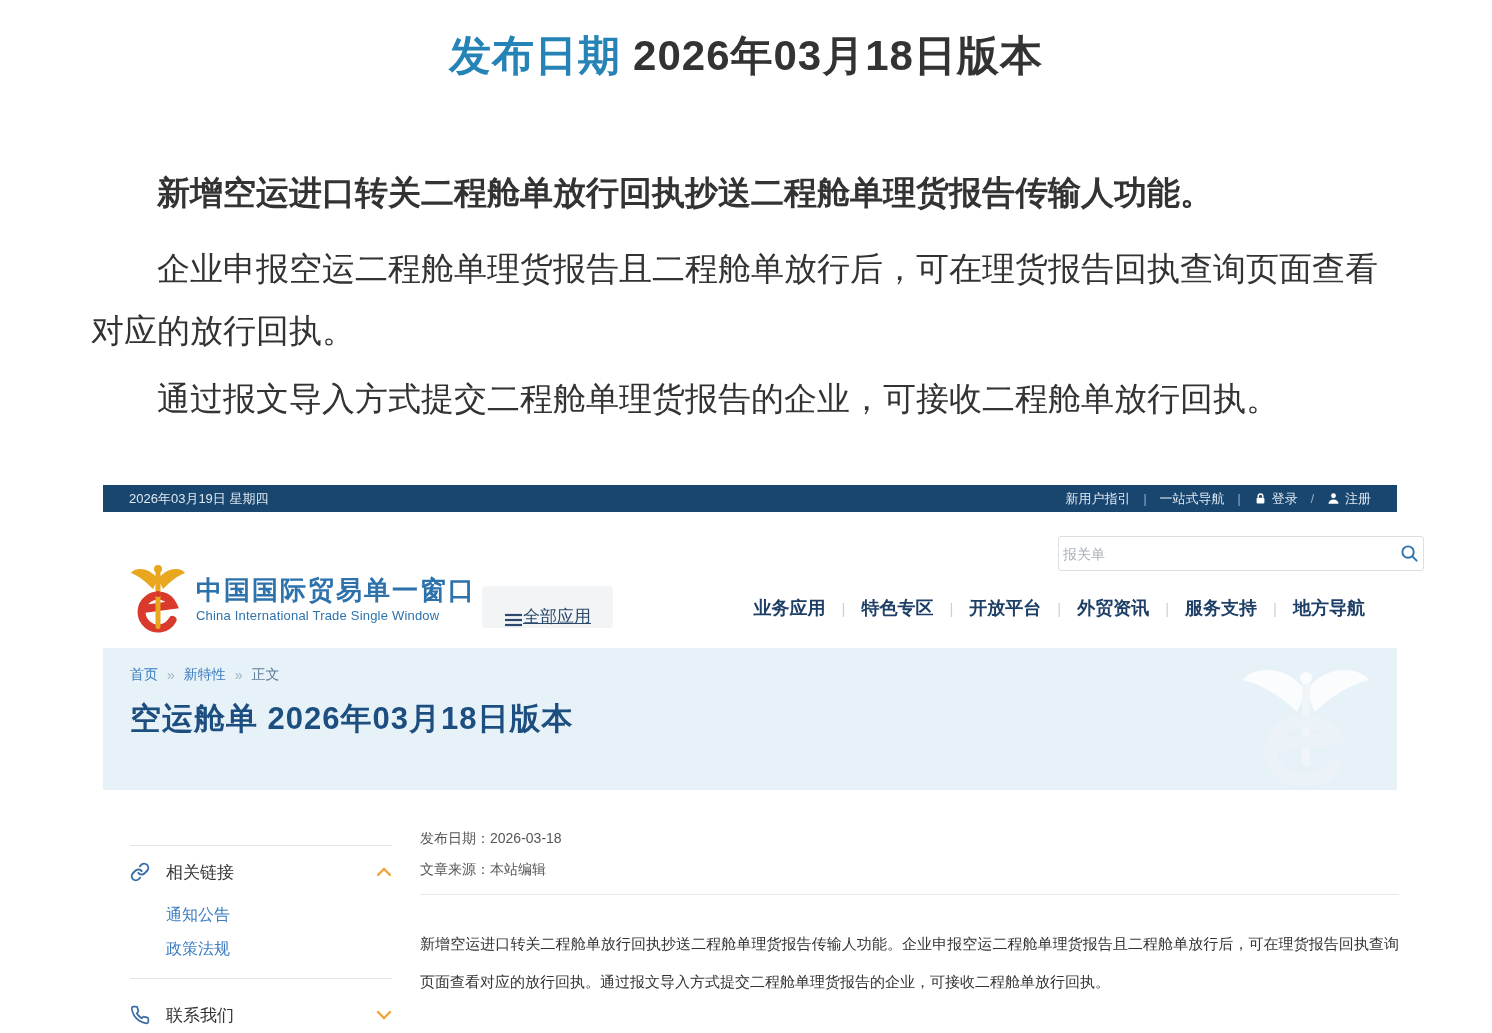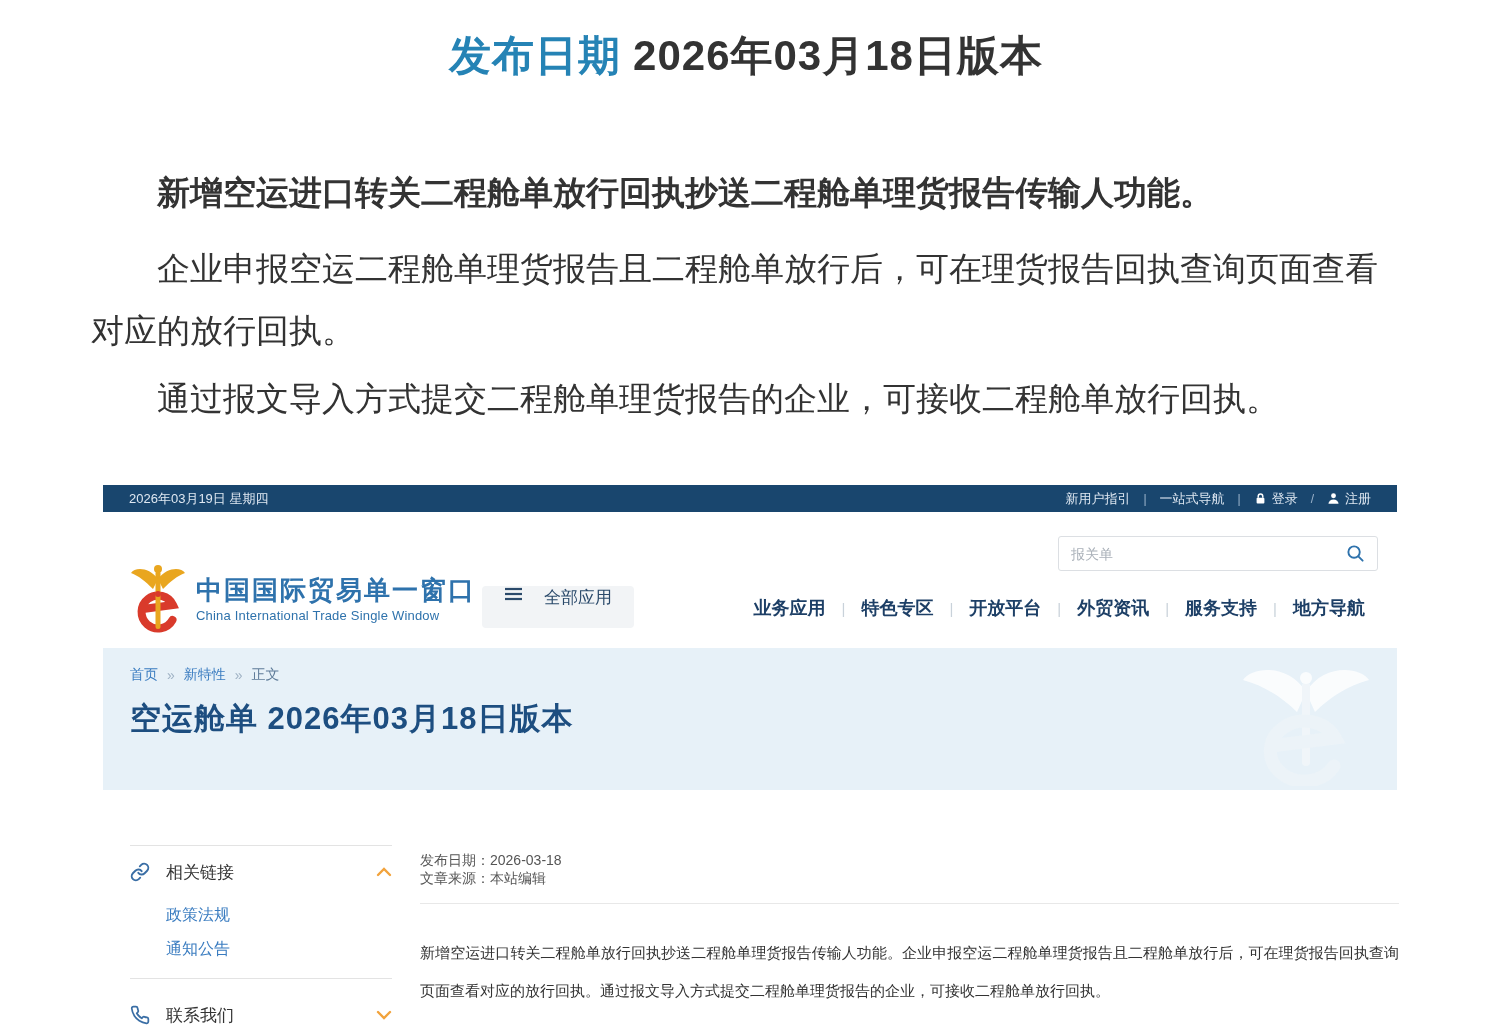--- a/index.html
+++ b/index.html
@@ -25,25 +25,25 @@
   .topbar-right { display:flex; align-items:center; gap:13px; }
   .topbar .sep { color:#9db4cc; font-size:12px; }
   .topbar a { color:#dfe8f2; text-decoration:none; display:flex; align-items:center; gap:5px; cursor:pointer; }
 
   .shot-header { position:relative; height:136px; background:#fff; }
   .logo { position:absolute; left:25px; top:50px; cursor:pointer; }
   .brand { position:absolute; left:93px; top:61px; cursor:pointer; }
   .brand-cn { font-size:26px; font-weight:bold; color:#2e72ac; letter-spacing:2px; }
   .brand-en { font-size:13px; color:#2e72ac; margin-top:0; letter-spacing:.2px; }
   .all-apps { position:absolute; left:379px; top:74px; height:42px; padding:0 22px;
-              background:#f2f4f6; border-radius:4px; display:flex; align-items:flex-start; gap:21px;
-              font-size:17px; color:#2b4a6b; cursor:pointer; border:none; }
-  .search { position:absolute; left:955px; top:24px; width:320px; height:35px;
+              background:#f2f4f6; border-radius:4px; display:flex; align-items:flex-end; gap:0;
+              font-size:17px; color:#2b4a6b; cursor:pointer; border:none;text-decoration:underline; }
+  .search { position:absolute; left:955px; top:24px; width:366px; height:35px;
             border:1px solid #dcdfe3; border-radius:3px; display:flex; align-items:center;
-            padding:0 12px; background:#fff; }
+            padding:0 4px; background:#fff; }
   .search input { flex:1; border:none; outline:none; font-size:14px; color:#333; background:transparent; }
   .search input::placeholder { color:#a9b0b8; }
   .shot-nav { position:absolute; right:32px; top:84px; display:flex; align-items:center;
               font-size:18px; font-weight:bold; color:#1d3f66; }
   .shot-nav .item { cursor:pointer; }
   .shot-nav .nsep { color:#c9d2da; font-weight:normal; font-size:15px; margin:0 16px; }
 
   .banner { position:relative; height:142px; background:#e7f1f8; overflow:hidden; }
   .crumb { position:absolute; left:27px; top:18px; font-size:14px; display:flex; gap:9px; align-items:center; }
   .crumb .lnk { color:#3a7cc0; cursor:pointer; }
@@ -57,23 +57,23 @@
   .sidebar { position:absolute; left:27px; top:55px; width:262px; }
   .sdiv { border-top:1px solid #e3e3e3; }
   .side-row { display:flex; align-items:center; height:52px; cursor:pointer; }
   .side-row .sicon { width:22px; display:flex; align-items:center; }
   .side-row .slabel { font-size:17px; color:#333; margin-left:14px; flex:1; }
   .side-sub { padding-left:36px; }
   .side-sub a { display:block; font-size:16px; color:#3a7cc0; height:34px; line-height:34px;
                 text-decoration:none; cursor:pointer; }
   .contact-row { margin-top:10px; }
 
-  .article { position:absolute; left:317px; top:62px; width:979px; }
+  .article { position:absolute; left:317px; top:40px; width:979px; }
   .meta { font-size:14px; color:#555; }
-  .meta + .meta { }
+  .meta + .meta { margin-top:13px; }
   .adiv { border-top:1px solid #e8e8e8; margin-top:15px; }
   .article-body { margin-top:30px; font-size:15px; line-height:38px; color:#333; text-align:justify; }
 </style>
 </head>
 <body>
 
 <h1 class="main-title"><span class="hl">发布日期</span><span>2026年03月18日版本</span></h1>
 
 <div class="intro">
   <p class="p1">新增空运进口转关二程舱单放行回执抄送二程舱单理货报告传输人功能。</p>
@@ -183,22 +183,22 @@
               <path d="M10 13a5 5 0 0 0 7.54.54l3-3a5 5 0 0 0-7.07-7.07l-1.72 1.71"></path>
               <path d="M14 11a5 5 0 0 0-7.54-.54l-3 3a5 5 0 0 0 7.07 7.07l1.71-1.71"></path>
             </svg>
         </span>
         <span class="slabel">相关链接</span>
         <svg width="16" height="12" viewBox="0 0 16 12" fill="none" stroke="#f2a33c" stroke-width="2.4" stroke-linecap="round">
             <polyline points="2,9 8,3 14,9"></polyline>
           </svg>
       </div>
       <div class="side-sub">
+        <a>通知公告</a>
         <a>政策法规</a>
-        <a>通知公告</a>
       </div>
       <div class="sdiv" style="margin-top:12px;"></div>
       <div class="side-row contact-row">
         <span class="sicon">
           <svg width="20" height="20" viewBox="0 0 24 24" fill="none" stroke="#3a6ea5" stroke-width="2.1" stroke-linecap="round" stroke-linejoin="round">
               <path d="M22 16.92v3a2 2 0 0 1-2.18 2 19.79 19.79 0 0 1-8.63-3.07 19.5 19.5 0 0 1-6-6 19.79 19.79 0 0 1-3.07-8.67A2 2 0 0 1 4.11 2h3a2 2 0 0 1 2 1.72 12.84 12.84 0 0 0 .7 2.81 2 2 0 0 1-.45 2.11L8.09 9.91a16 16 0 0 0 6 6l1.27-1.27a2 2 0 0 1 2.11-.45 12.84 12.84 0 0 0 2.81.7A2 2 0 0 1 22 16.92z"></path>
             </svg>
         </span>
         <span class="slabel">联系我们</span>
         <svg width="16" height="12" viewBox="0 0 16 12" fill="none" stroke="#f2a33c" stroke-width="2.4" stroke-linecap="round">

